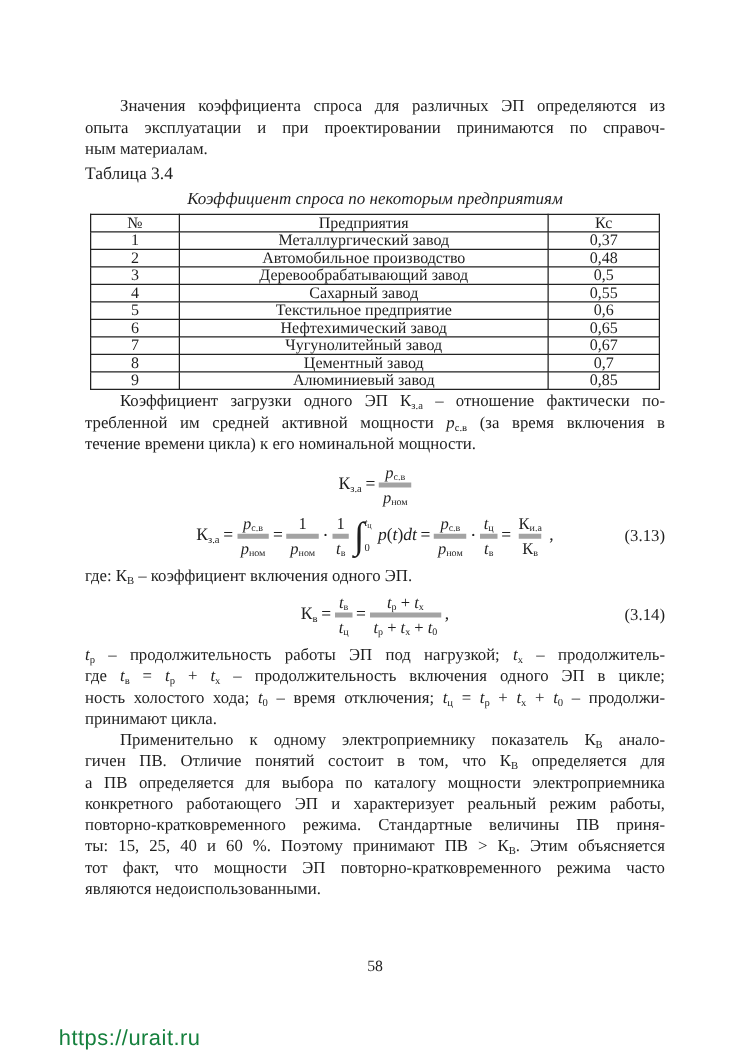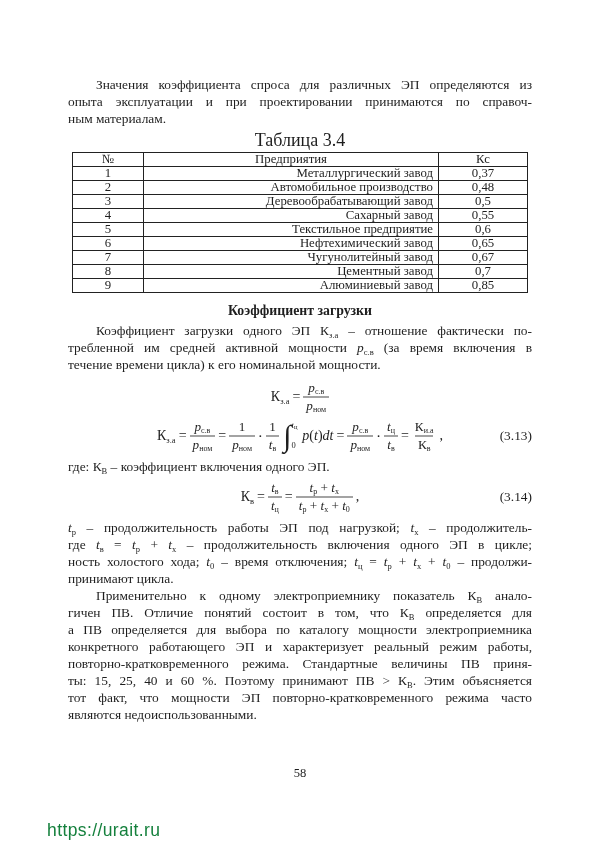--- a/index.html
+++ b/index.html
@@ -4,34 +4,34 @@
 <style>
   html,body{margin:0;padding:0;background:#e9e9e9;}
   .page{position:relative;width:600px;height:849px;background:#ffffff;margin:0 auto;
         font-family:"Liberation Serif","DejaVu Serif",serif;color:#1e1e1e;overflow:hidden;}
   .content{position:absolute;left:68px;top:76px;width:464px;}
   .ln{font-size:13.4px;line-height:17px;}
   .j{text-align:justify;text-align-last:justify;}
   .ind{text-indent:28px;}
   sub{font-size:8.5px;vertical-align:-2.5px;line-height:0;}
   i{font-style:italic;}
-  .tbl-label{text-align:center;font-size:18px;margin-top:4px;line-height:18px;}
+  .tbl-label{text-align:left;font-size:14px;margin-top:4px;line-height:18px;}
   .tbl-caption{text-align:center;font-style:italic;font-size:13.6px;line-height:18px;margin-top:1px;}
   table.t34{border-collapse:collapse;width:456px;margin:3px auto 0;font-size:12.8px;}
   table.t34 th,table.t34 td{border:1px solid #222;padding:0 5px;line-height:13px;font-weight:normal;height:13px;}
   table.t34 th{text-align:center;}
   td.c-num,td.c-kc{text-align:center;}
-  td.c-name{text-align:right;}
+  td.c-name{text-align:center;}
   .sec-head{text-align:center;font-weight:bold;font-size:13.8px;line-height:18px;margin-top:9px;margin-bottom:2px;}
   .eq-row{position:relative;margin:5px 0;}
   .eq-body{display:flex;justify-content:center;align-items:center;gap:3px;font-size:14px;flex-wrap:nowrap;}
   .eq-num{position:absolute;right:0;top:50%;transform:translateY(-50%);font-size:13.4px;}
   .frac{display:inline-flex;flex-direction:column;align-items:center;}
   .frac .fn,.frac .fd{display:block;padding:0 3px;font-size:13.2px;line-height:16px;white-space:nowrap;text-align:right;}
-  .frac .fd{border-top:2px solid #a3a3a3;}
+  .frac .fd{border-top:4px solid #a3a3a3;}
   .frac sub{font-size:8px;vertical-align:-2px;}
   .intgr{display:inline-flex;align-items:stretch;margin:0 1px;}
   .isign{font-size:30px;line-height:30px;}
   .ilims{display:inline-flex;flex-direction:column;justify-content:space-between;font-size:8.5px;line-height:9px;padding:0 1px 1px 0;}
   .ilims sub{font-size:6.5px;vertical-align:-1px;}
   .mtok{white-space:nowrap;}
   .pagenum{position:absolute;left:0;width:100%;top:766px;text-align:center;font-size:12.6px;}
   .watermark{position:absolute;left:47px;top:820px;font-size:17.5px;color:#15803d;
              font-family:"Liberation Sans","DejaVu Sans",sans-serif;letter-spacing:0.4px;}
 </style>
@@ -41,20 +41,21 @@
 <div class="page">
   <div class="content">
 
     <div>
       <div class="ln j ind"><span>Значения коэффициента спроса для различных ЭП определяются из</span></div>
       <div class="ln j"><span>опыта эксплуатации и при проектировании принимаются по справоч-</span></div>
       <div class="ln"><span>ным материалам.</span></div>
     </div>
 
     <div class="tbl-label">Таблица 3.4</div>
+    <div class="tbl-caption">Коэффициент спроса по некоторым предприятиям</div>
 
     <table class="t34">
       <tbody>
           <tr>
         <th style="width:60px">№</th>
         <th>Предприятия</th>
         <th style="width:78px">Кс</th>
       </tr>
       <tr>
             <td class="c-num">1</td>
@@ -97,21 +98,20 @@
             <td class="c-kc">0,7</td>
           </tr>
       <tr>
             <td class="c-num">9</td>
             <td class="c-name">Алюминиевый завод</td>
             <td class="c-kc">0,85</td>
           </tr>
     </tbody>
       </table>
 
-    <div class="sec-head">Коэффициент загрузки</div>
 
     <div>
       <div class="ln j ind"><span>Коэффициент загрузки одного ЭП К</span><sub>з.а</sub><span> – отношение фактически по-</span></div>
       <div class="ln j"><span>требленной им средней активной мощности </span><i>p</i><sub>с.в</sub><span> (за время включения в</span></div>
       <div class="ln"><span>течение времени цикла) к его номинальной мощности.</span></div>
     </div>
 
     <div class="eq-row" style="margin-top:7px;">
       <div class="eq-body">
         <span class="mtok"><span>К</span><sub>з.а</sub></span>

